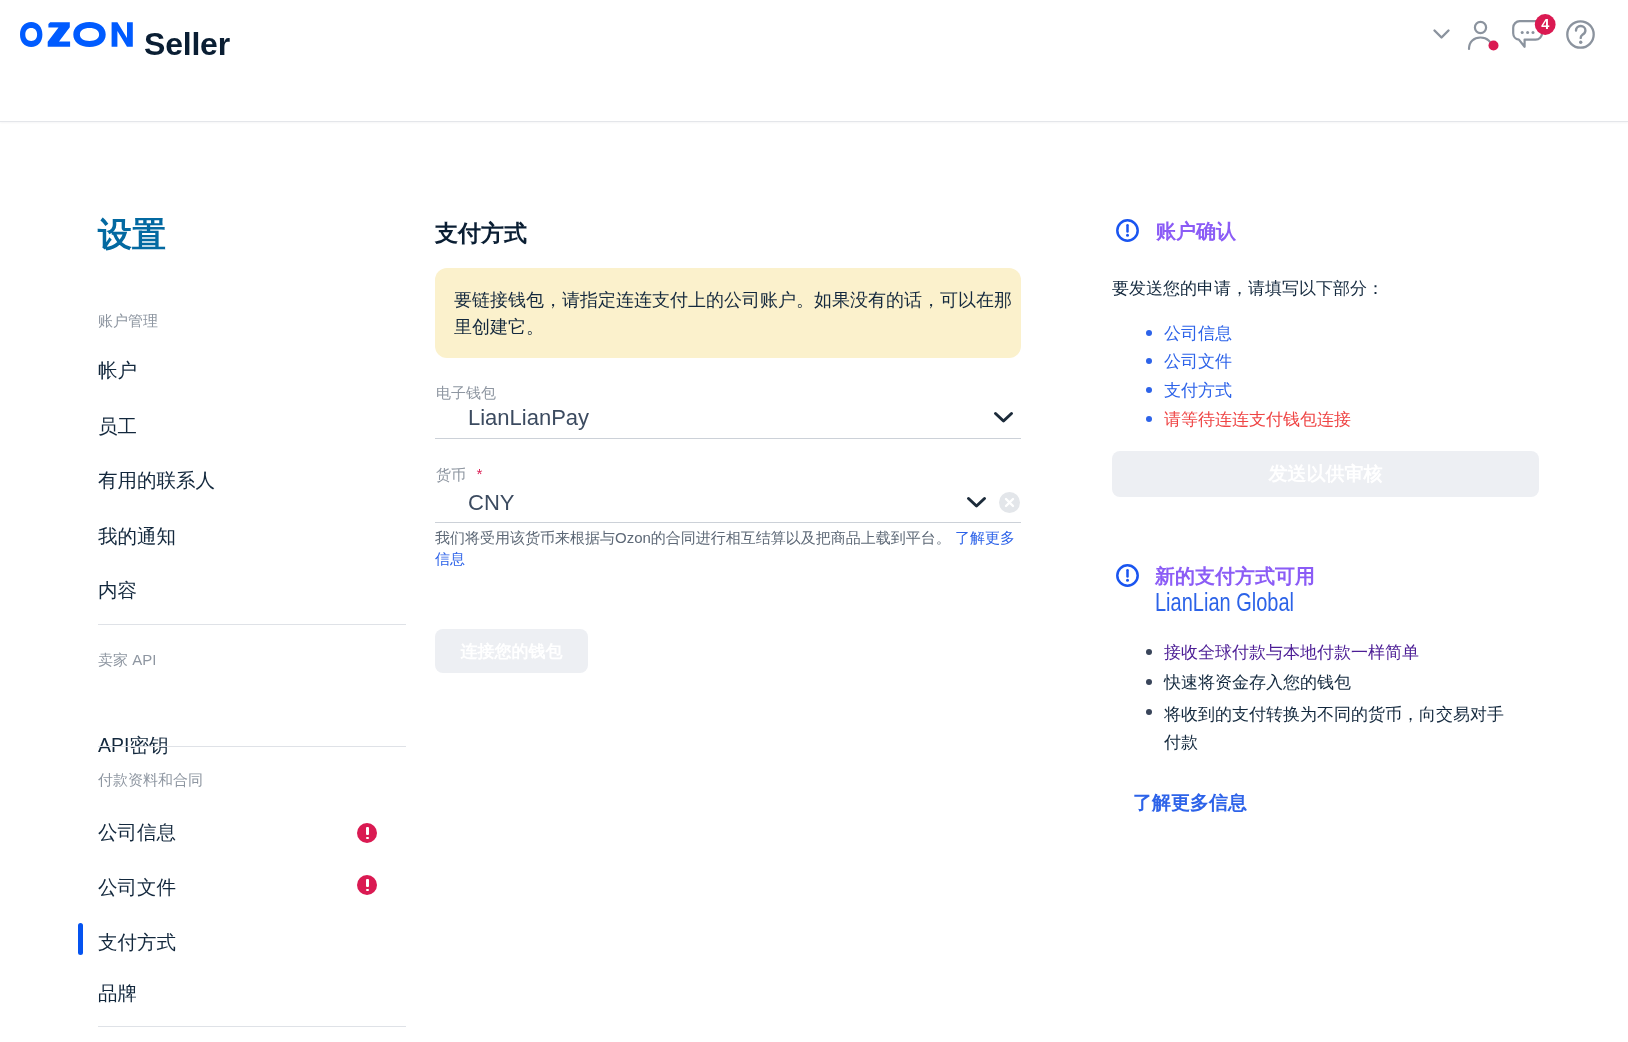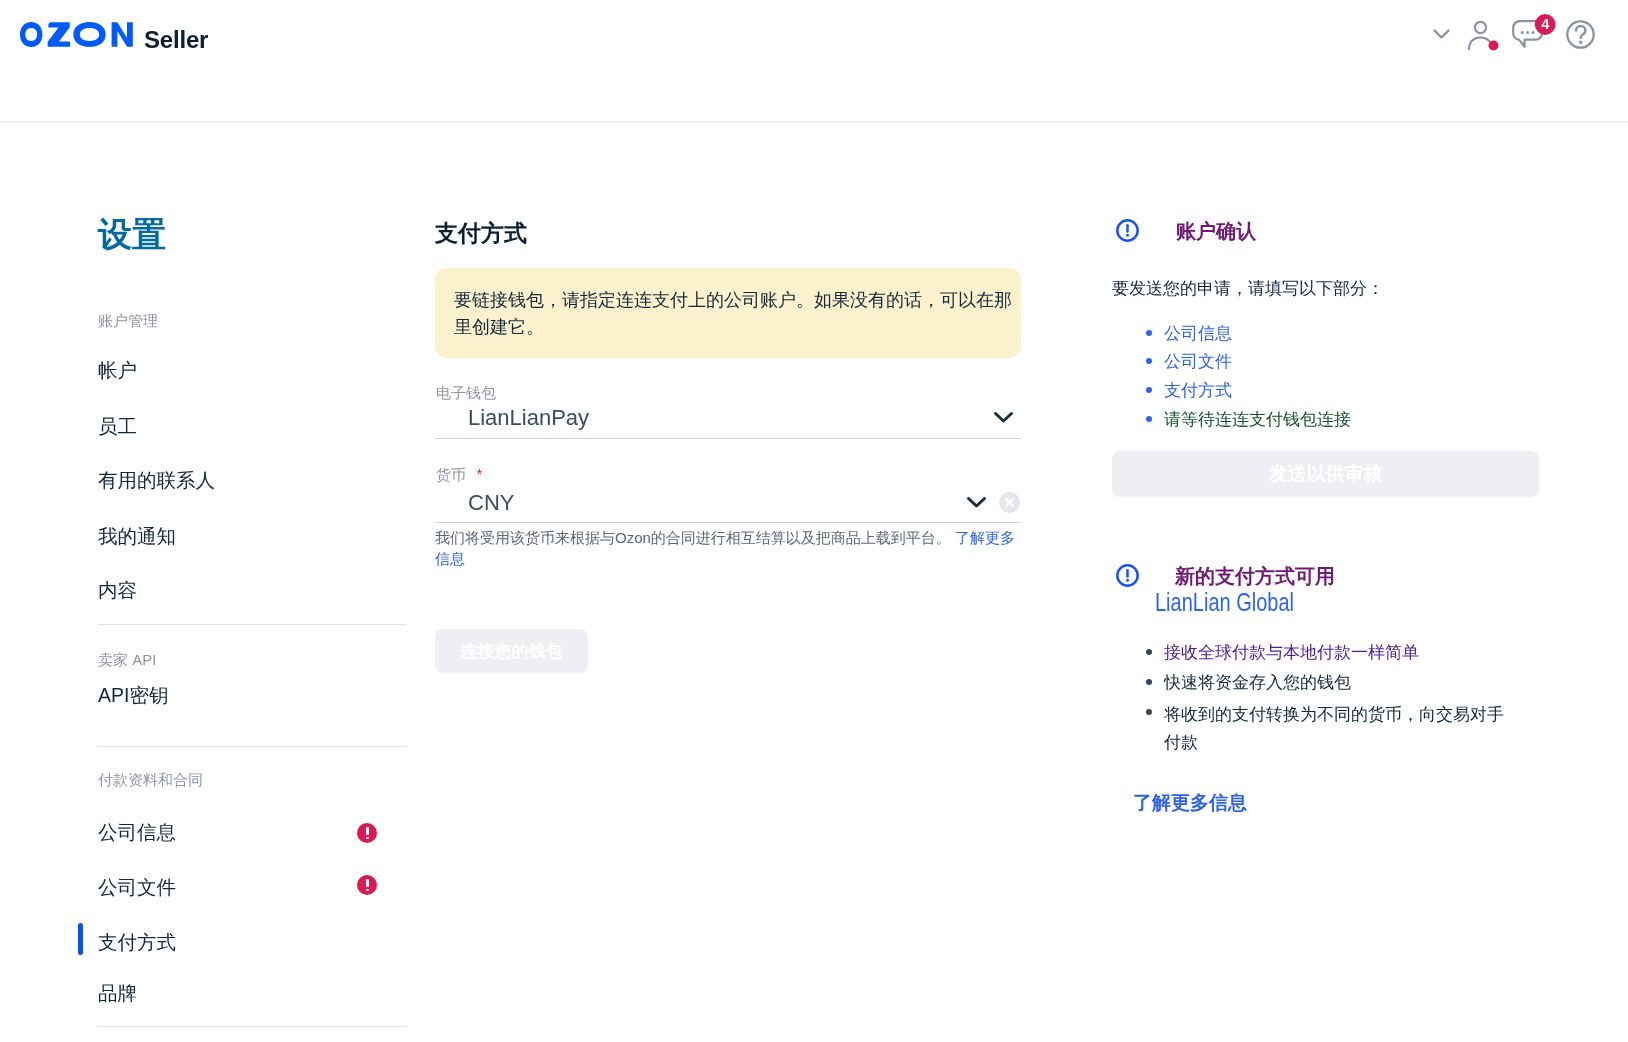--- a/index.html
+++ b/index.html
@@ -4,21 +4,21 @@
 <title>OZON Seller</title>
 <style>
   * { margin:0; padding:0; box-sizing:border-box; }
   html,body { width:1628px; height:1042px; background:#fff; overflow:hidden;
     font-family:"Liberation Sans", sans-serif; }
   .page { position:relative; width:1628px; height:1042px; }
   .abs { position:absolute; }
   
   .hdr-line { position:absolute; left:0; top:121px; width:1628px; height:0;
     border-top:1px solid #e4e6ea; box-shadow:0 1px 2px rgba(0,26,52,.06); }
-  .seller { position:absolute; left:144px; top:26px; font-size:24px; font-weight:700;
+  .seller { position:absolute; left:144px; top:26px; font-size:32px; font-weight:700;
     color:#0a1e33; letter-spacing:-.2px; }
   .nav { position:absolute; left:20px; top:85px; display:flex; gap:26px;
     font-size:20px; color:#4c5560; }
   .hicons { position:absolute; top:0; }
   
   .sb-title { position:absolute; left:98px; top:212px; font-size:34px; font-weight:700; color:#0369a1; }
   .sb-label { position:absolute; left:98px; font-size:15px; color:#8e96a1; }
   .sb-item  { position:absolute; left:98px; font-size:19.5px; color:#13283d; }
   .sb-div   { position:absolute; left:98px; width:308px; border-top:1px solid #dfe2e7; }
   .sb-bar   { position:absolute; left:78px; top:923px; width:5px; height:32px;
@@ -38,21 +38,21 @@
   .fvalue { position:absolute; left:437px; font-size:22px; color:#3c4b60;margin-left:31px; }
   .funder { position:absolute; left:435px; width:586px; border-top:1px solid #ccd1d8; }
   .chev { position:absolute; }
   .xclear { position:absolute; left:999px; top:492px; width:21px; height:21px;
     border-radius:50%; background:#e3e6ea; }
   .helper { position:absolute; left:435px; top:527px; font-size:15px; line-height:21px; color:#5d6876; }
   .btn { position:absolute; background:#edeff3; border-radius:8px; color:#fff;
     font-weight:700; display:flex; align-items:center; justify-content:center; }
   a.lnk { color:#2d63e9; text-decoration:none; }
   
-  .r-head { position:absolute; font-size:20px; font-weight:700; color:#701a75;margin-left:20px; }
+  .r-head { position:absolute; font-size:20px; font-weight:700; color:#8b5cf6; }
   .r-text { position:absolute; left:1112px; font-size:17px; color:#13283d; }
   .r-item { position:absolute; left:1164px; font-size:17px; }
   .r-item:before { content:""; position:absolute; left:-18px; top:8px; width:6px; height:6px;
     border-radius:50%; background:#2d63e9; }
   .r-item.dk:before { background:#39455a; }
   .bang { position:absolute; width:23px; height:23px; }
   .lllogo { position:absolute; left:1155px; top:588px; font-size:25px; color:#2c63e8; transform:scaleX(.8); transform-origin:left top; white-space:nowrap; }
 </style>
 </head>
 <body>
@@ -94,21 +94,21 @@
 
   <div class="sb-title">设置</div>
   <div class="sb-label" style="top:312px;">账户管理</div>
   <div class="sb-item" style="top:357px;">帐户</div>
   <div class="sb-item" style="top:413px;">员工</div>
   <div class="sb-item" style="top:467px;">有用的联系人</div>
   <div class="sb-item" style="top:523px;">我的通知</div>
   <div class="sb-item" style="top:577px;">内容</div>
   <div class="sb-div" style="top:624px;"></div>
   <div class="sb-label" style="top:651px;">卖家 API</div>
-  <div class="sb-item" style="top:682px;">API密钥</div>
+  <div class="sb-item" style="top:732px;">API密钥</div>
   <div class="sb-div" style="top:746px;"></div>
   <div class="sb-label" style="top:771px;">付款资料和合同</div>
   <div class="sb-item" style="top:819px;">公司信息</div>
   <div class="rbang" style="left:357px; top:823px;"></div>
   <div class="sb-item" style="top:874px;">公司文件</div>
   <div class="rbang" style="left:357px; top:875px;"></div>
   <div class="sb-bar"></div>
   <div class="sb-item" style="top:929px;">支付方式</div>
   <div class="sb-item" style="top:980px;">品牌</div>
   <div class="sb-div" style="top:1026px;"></div>
@@ -142,21 +142,21 @@
   <svg class="bang" style="left:1116px; top:219px;" viewBox="0 0 23 23">
     <circle cx="11.5" cy="11.5" r="10.2" fill="none" stroke="#1a55f0" stroke-width="2.5"></circle>
     <path d="M11.5 6.2 L11.5 12.6" stroke="#1a55f0" stroke-width="2.5" stroke-linecap="round"></path>
     <circle cx="11.5" cy="16.3" r="1.5" fill="#1a55f0"></circle>
   </svg>
   <div class="r-head" style="left:1156px; top:218px;">账户确认</div>
   <div class="r-text" style="top:277px;">要发送您的申请，请填写以下部分：</div>
   <div class="r-item" style="top:322px;"><a class="lnk" href="#">公司信息</a></div>
   <div class="r-item" style="top:350px;"><a class="lnk" href="#">公司文件</a></div>
   <div class="r-item" style="top:379px;"><a class="lnk" href="#">支付方式</a></div>
-  <div class="r-item" style="top:408px; color:#14532d;">请等待连连支付钱包连接</div>
+  <div class="r-item" style="top:408px; color:#ef4444;">请等待连连支付钱包连接</div>
   <div class="btn" style="left:1112px; top:451px; width:427px; height:46px; font-size:19px;">发送以供审核</div>
 
   <svg class="bang" style="left:1116px; top:564px;" viewBox="0 0 23 23">
     <circle cx="11.5" cy="11.5" r="10.2" fill="none" stroke="#1a55f0" stroke-width="2.5"></circle>
     <path d="M11.5 6.2 L11.5 12.6" stroke="#1a55f0" stroke-width="2.5" stroke-linecap="round"></path>
     <circle cx="11.5" cy="16.3" r="1.5" fill="#1a55f0"></circle>
   </svg>
   <div class="r-head" style="left:1155px; top:563px;">新的支付方式可用</div>
   <div class="lllogo">LianLian Global</div>
   <div class="r-item dk" style="top:641px; color:#4c1d95;">接收全球付款与本地付款一样简单</div>

